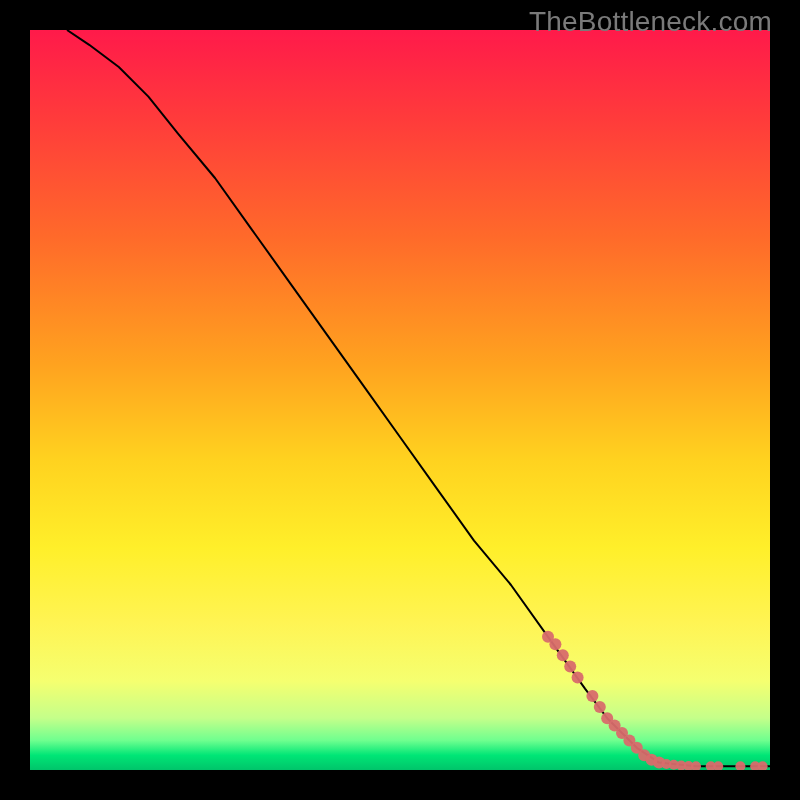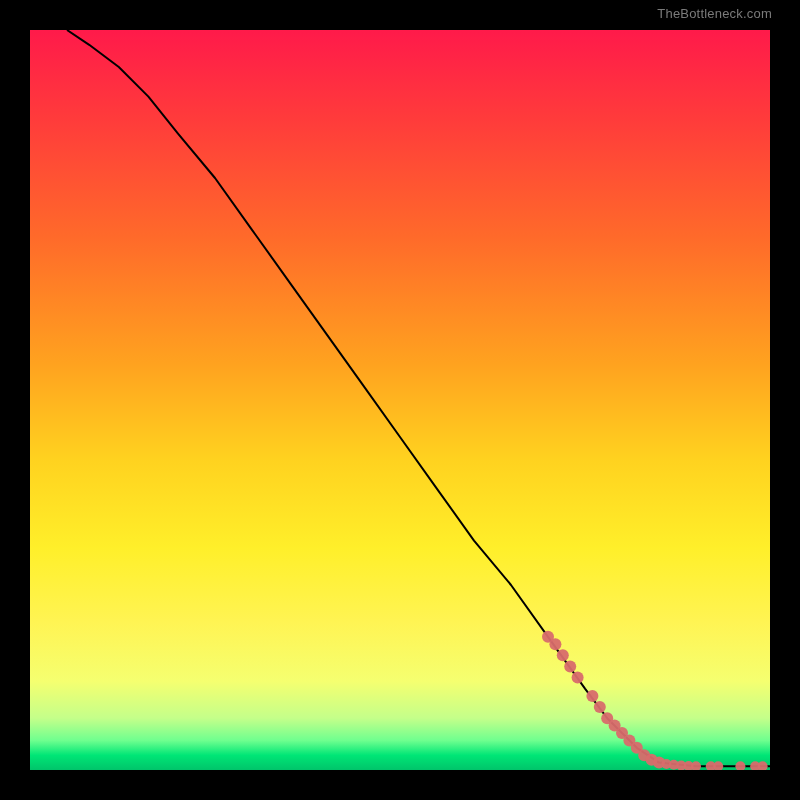--- a/index.html
+++ b/index.html
@@ -38,21 +38,21 @@
       #6fff8f 96%,
       #00e676 98%,
       #00c46a 100%
     );
   }
   .watermark {
     position: absolute;
     top: 6px;
     right: 28px;
     color: #7a7a7a;
-    font-size: 13px;
+    font-size: 28px;
     font-weight: 500;
     letter-spacing: 0.2px;
   }
   svg {
     position: absolute;
     left: 0;
     top: 0;
   }
 </style>
 </head>

